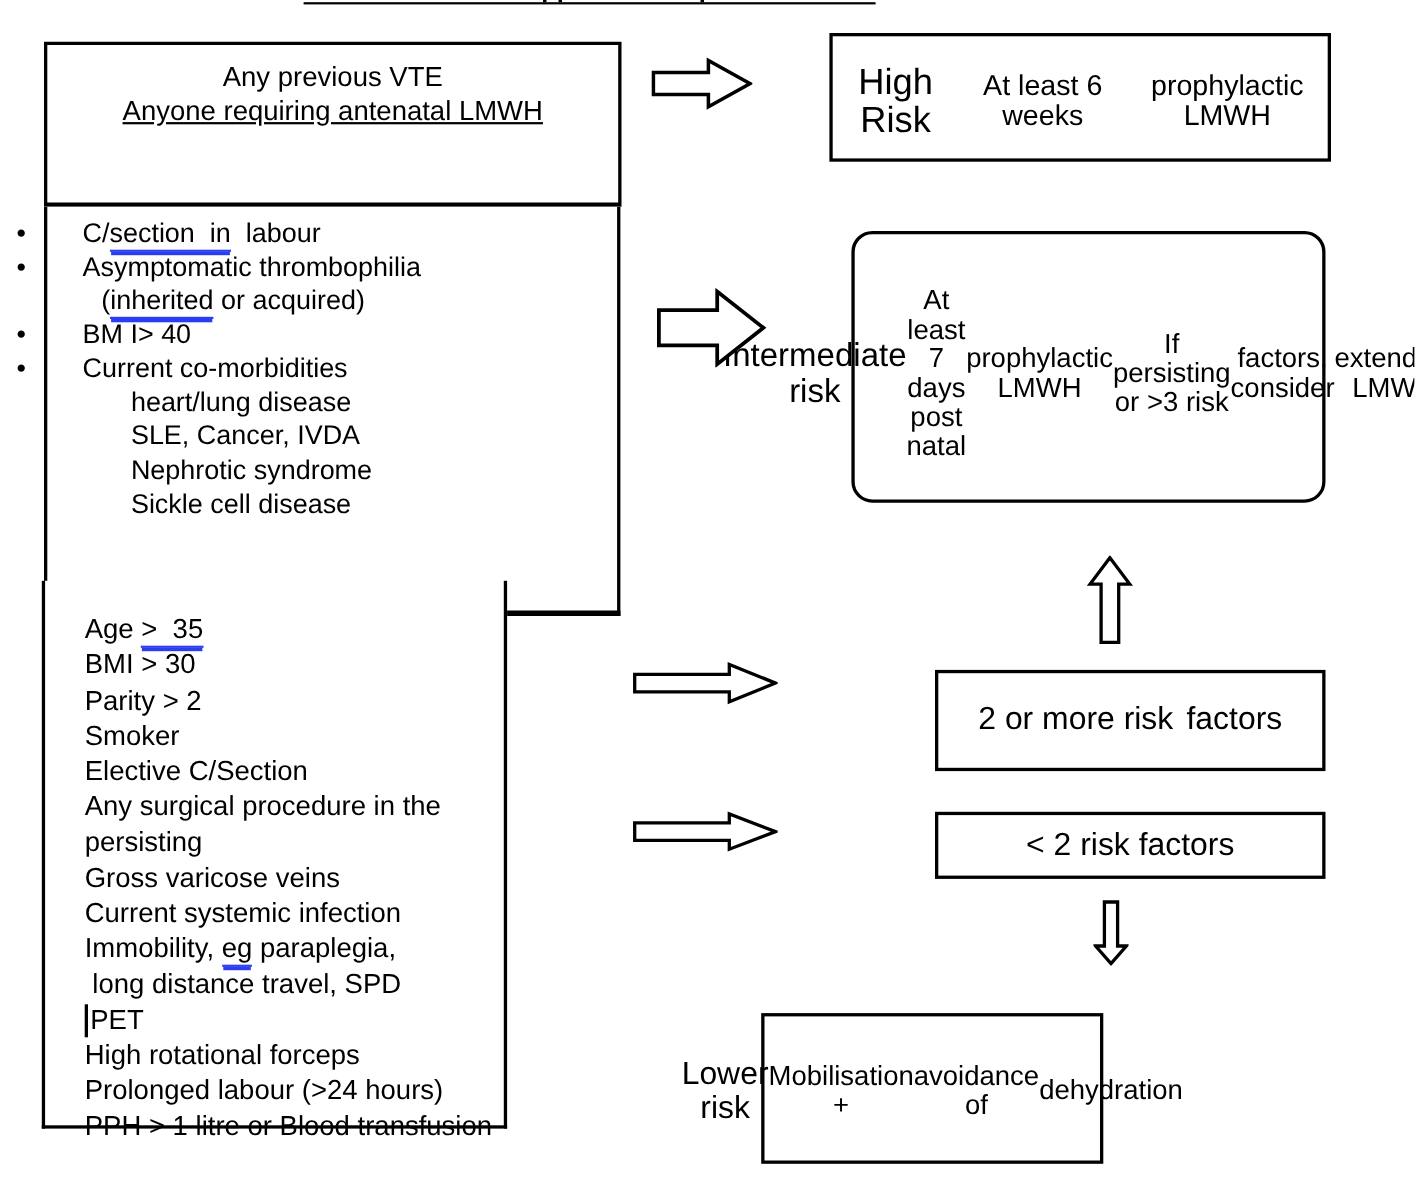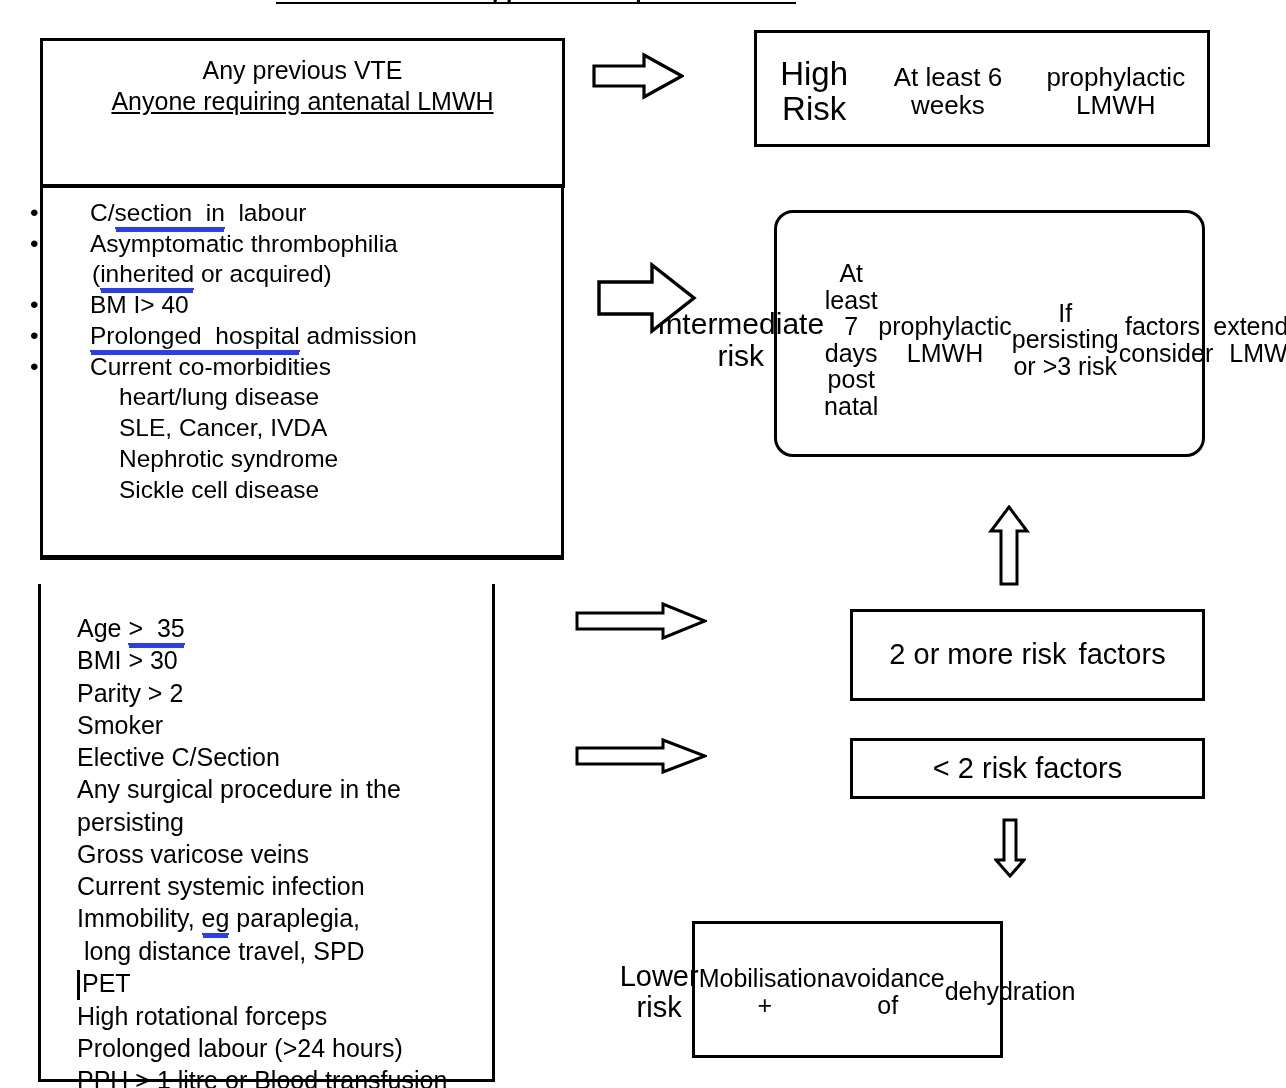--- a/index.html
+++ b/index.html
@@ -46,33 +46,33 @@
     text-align: center;
     font-size: 25px;
     line-height: 1.25;
   }
   #box-intermediate-criteria {
     left: 40px; top: 188px; width: 524px; height: 372px;
     border-top-width: 0px;
     border-bottom-width: 5px;
   }
   #box-lower-criteria {
-    left: 38px; top: 584px; width: 457px; height: 498px;
+    left: 38px; top: 528px; width: 423px; height: 498px;
     border-top-width: 0px;
   }
 
   .crit-list {
     list-style: none;
     margin: 0;
     padding: 10px 0 0 0;
     font-size: 24.5px;
     line-height: 1.255;
   }
   .crit-list li { white-space: pre; }
-  .bullet-row { padding-left: 47px; text-indent: -30px; }
+  .bullet-row { padding-left: 32px; text-indent: -30px; }
   .bullet-row::before { content: "\2022"; display: inline-block; width: 30px; }
   .cont-row { padding-left: 44px; margin-left: 19px; }
   .plain-row { padding-left: 10px; }
 
   .sp { 
     border-bottom: 2px solid #2b3df0;
     box-shadow: 0 4px 0 -1px #2b3df0;
     padding-bottom: 1px;
   }
   .ul { text-decoration: underline; text-underline-offset: 2px; }
@@ -163,21 +163,20 @@
       <div class="ul">Anyone requiring antenatal LMWH</div>
     </div>
   </div>
 
   <div class="box" id="box-intermediate-criteria">
     <ul class="crit-list" id="inter-list">
         <li class="bullet-row"><span>C/</span><span class="sp">section  in</span><span>  labour</span></li>
         <li class="bullet-row"><span>Asymptomatic thrombophilia</span></li>
         <li class="cont-row" style="padding-left: 30px;"><span>(</span><span class="sp">inherited</span><span> or acquired)</span></li>
         <li class="bullet-row"><span>BM I&gt; 40</span></li>
-        <li class="bullet-row"><span class="sp">Prolonged  hospital</span><span> admission</span></li>
         <li class="bullet-row"><span>Current co-morbidities</span></li>
         <li class="plain-row" style="padding-left: 76px;"><span>heart/lung disease</span></li>
         <li class="plain-row" style="padding-left: 76px;"><span>SLE, Cancer, IVDA</span></li>
         <li class="plain-row" style="padding-left: 76px;"><span>Nephrotic syndrome</span></li>
         <li class="plain-row" style="padding-left: 76px;"><span>Sickle cell disease</span></li>
       </ul>
   </div>
 
   <div class="box" id="box-lower-criteria">
     <ul class="crit-list" id="lower-list">

